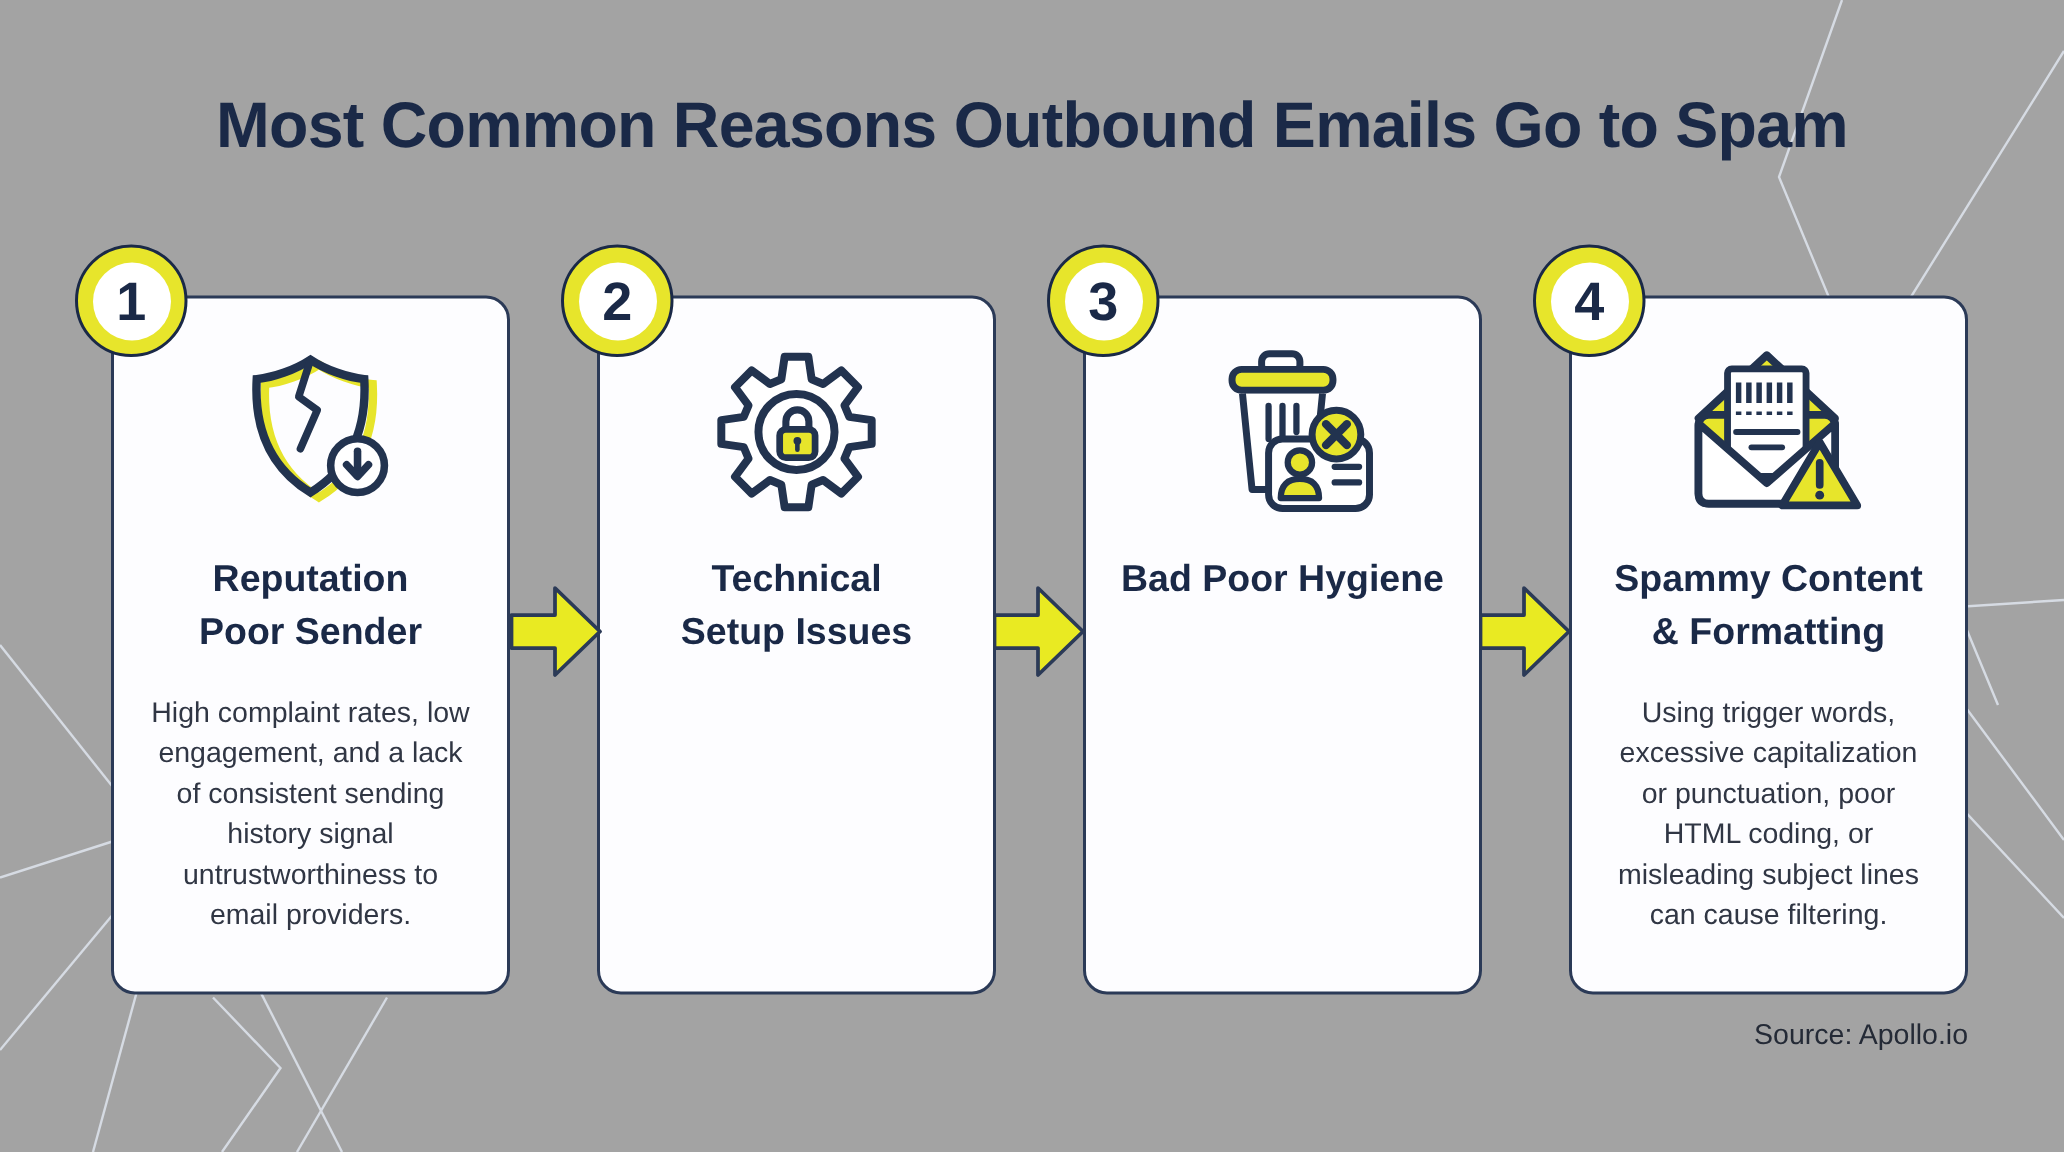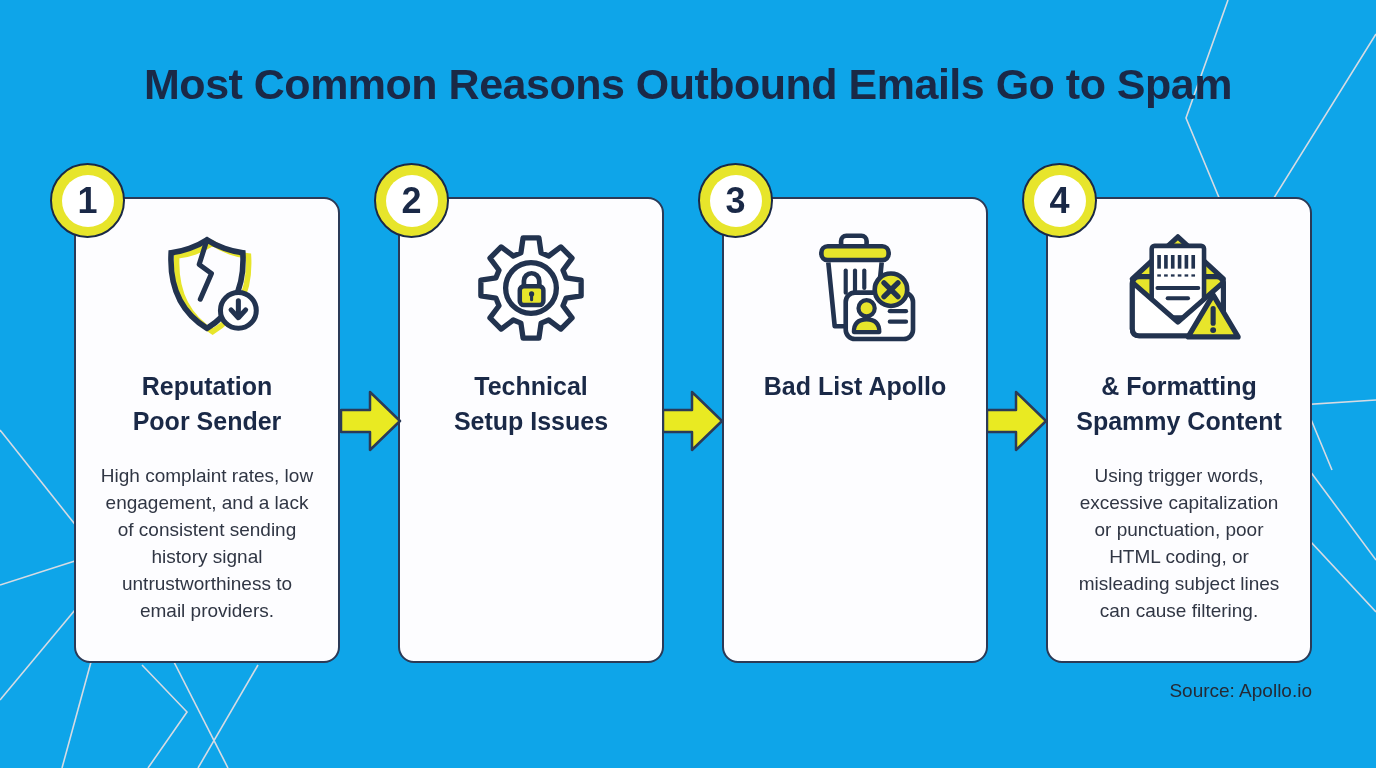--- a/index.html
+++ b/index.html
@@ -1,18 +1,18 @@
 <!DOCTYPE html>
 <html><head>
 <meta charset="utf-8">
 <style>
   html,body{margin:0;padding:0;}
   .canvas{
     position:relative;width:1376px;height:768px;overflow:hidden;
-    background:#0ea5e9;font-family:"Liberation Sans",sans-serif;
+    background:#a3a3a3;font-family:"Liberation Sans",sans-serif;
   }
   .bg-pattern{position:absolute;inset:0;pointer-events:none;}
   .page-title{
     position:absolute;top:60px;left:0;width:100%;text-align:center;
     font-size:43px;font-weight:700;color:#1a2947;letter-spacing:-0.5px;
   }
   .card{
     position:absolute;top:197px;width:266px;height:466px;box-sizing:border-box;
     background:#fdfdff;border:2px solid #2b3a57;border-radius:16px;
   }
@@ -125,21 +125,21 @@
         <circle cx="66" cy="67.5" r="7" fill="#e7e52b" stroke="#22334f" stroke-width="3.6"></circle>
         <path d="M55,88 C55,80.5 59,77 66,77 C73,77 77,80.5 77,88 Z" fill="#e7e52b" stroke="#22334f" stroke-width="3.6" stroke-linejoin="round"></path>
         <line x1="86" y1="70" x2="100" y2="70" stroke="#22334f" stroke-width="3.6" stroke-linecap="round"></line>
         <line x1="86" y1="79" x2="100" y2="79" stroke="#22334f" stroke-width="3.6" stroke-linecap="round"></line>
         <circle cx="87" cy="51.5" r="14" fill="#e7e52b" stroke="#22334f" stroke-width="4"></circle>
         <line x1="81" y1="45.5" x2="93" y2="57.5" stroke="#22334f" stroke-width="4.6" stroke-linecap="round"></line>
         <line x1="93" y1="45.5" x2="81" y2="57.5" stroke="#22334f" stroke-width="4.6" stroke-linecap="round"></line>
       </svg>
     </div>
     <div class="card-title">
-      <span style="display:block">Bad List Apollo</span>
+      <span style="display:block">Bad Poor Hygiene</span>
     </div>
   </div>
 
   <div class="card card-4">
     <div class="badge">
       <div class="badge-inner">4</div>
     </div>
     <div class="icon-wrap">
       <svg width="132" height="114" viewBox="0 0 116 100" fill="none">
         <polygon points="57,5 17,42 97,42" fill="#e7e52b" stroke="#22334f" stroke-width="4.5" stroke-linejoin="round"></polygon>
@@ -161,22 +161,22 @@
         </g>
         <line x1="39" y1="50" x2="75" y2="50" stroke="#22334f" stroke-width="3.4" stroke-linecap="round"></line>
         <line x1="48" y1="59" x2="66" y2="59" stroke="#22334f" stroke-width="3.4" stroke-linecap="round"></line>
         <path d="M17,45 L17,86 Q17,92 23,92 L91,92 Q97,92 97,86 L97,45 L57,80 Z" fill="#ffffff" stroke="#22334f" stroke-width="4.5" stroke-linejoin="round"></path>
         <polygon points="88,56 66,93 110,93" fill="#e7e52b" stroke="#22334f" stroke-width="4.5" stroke-linejoin="round"></polygon>
         <line x1="88" y1="68" x2="88" y2="81" stroke="#22334f" stroke-width="4.5" stroke-linecap="round"></line>
         <circle cx="88" cy="87" r="2.6" fill="#22334f"></circle>
       </svg>
     </div>
     <div class="card-title">
+      <span style="display:block">Spammy Content</span>
       <span style="display:block">&amp; Formatting</span>
-      <span style="display:block">Spammy Content</span>
     </div>
     <div class="card-desc">Using trigger words, excessive capitalization or punctuation, poor HTML coding, or misleading subject lines can cause filtering.</div>
   </div>
 
   <div class="flow-arrow arrow-1">
     <svg width="62" height="64" viewBox="0 0 62 64" fill="none">
       <polygon points="1,21 30,21 30,3 60,32 30,61 30,43 1,43" fill="#e9ea22" stroke="#2b3a57" stroke-width="2.5" stroke-linejoin="round"></polygon>
     </svg>
   </div>
   <div class="flow-arrow arrow-2">

